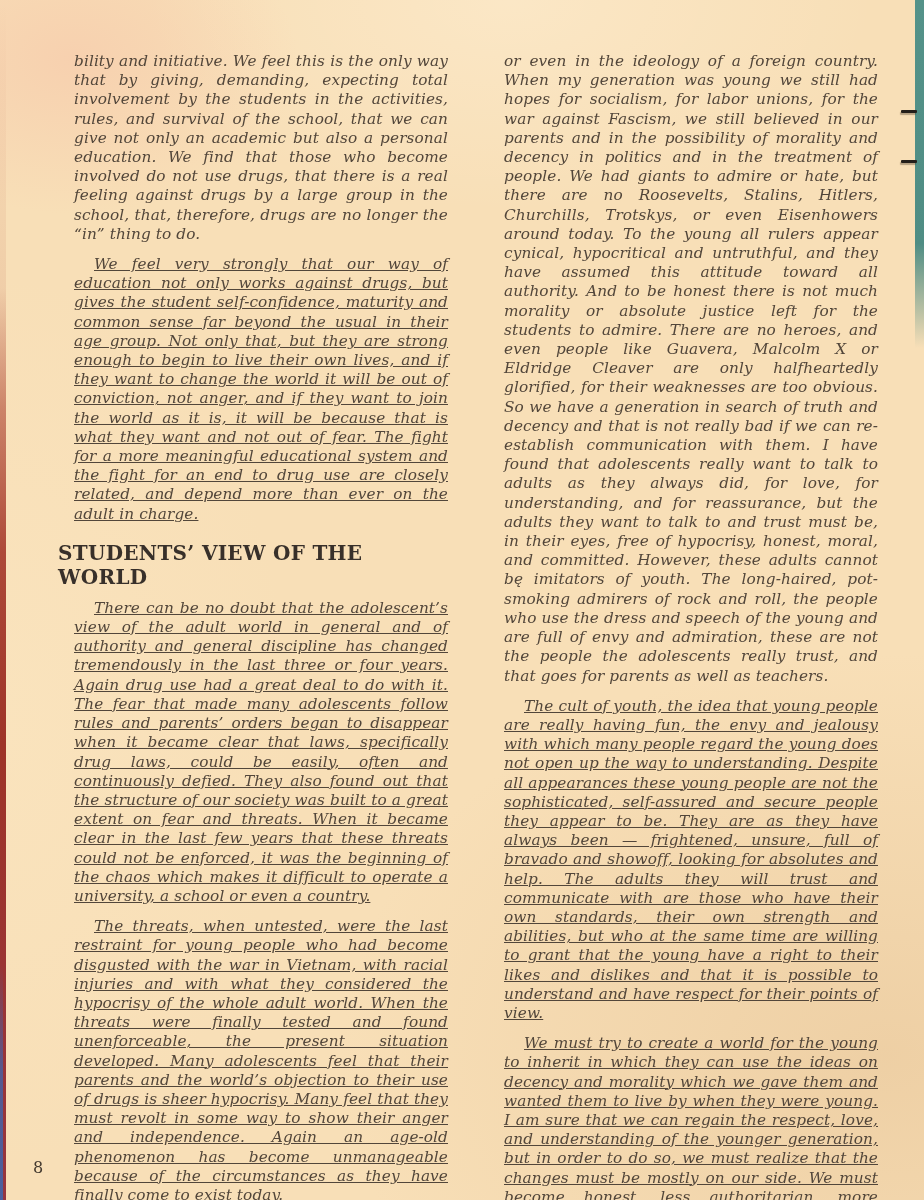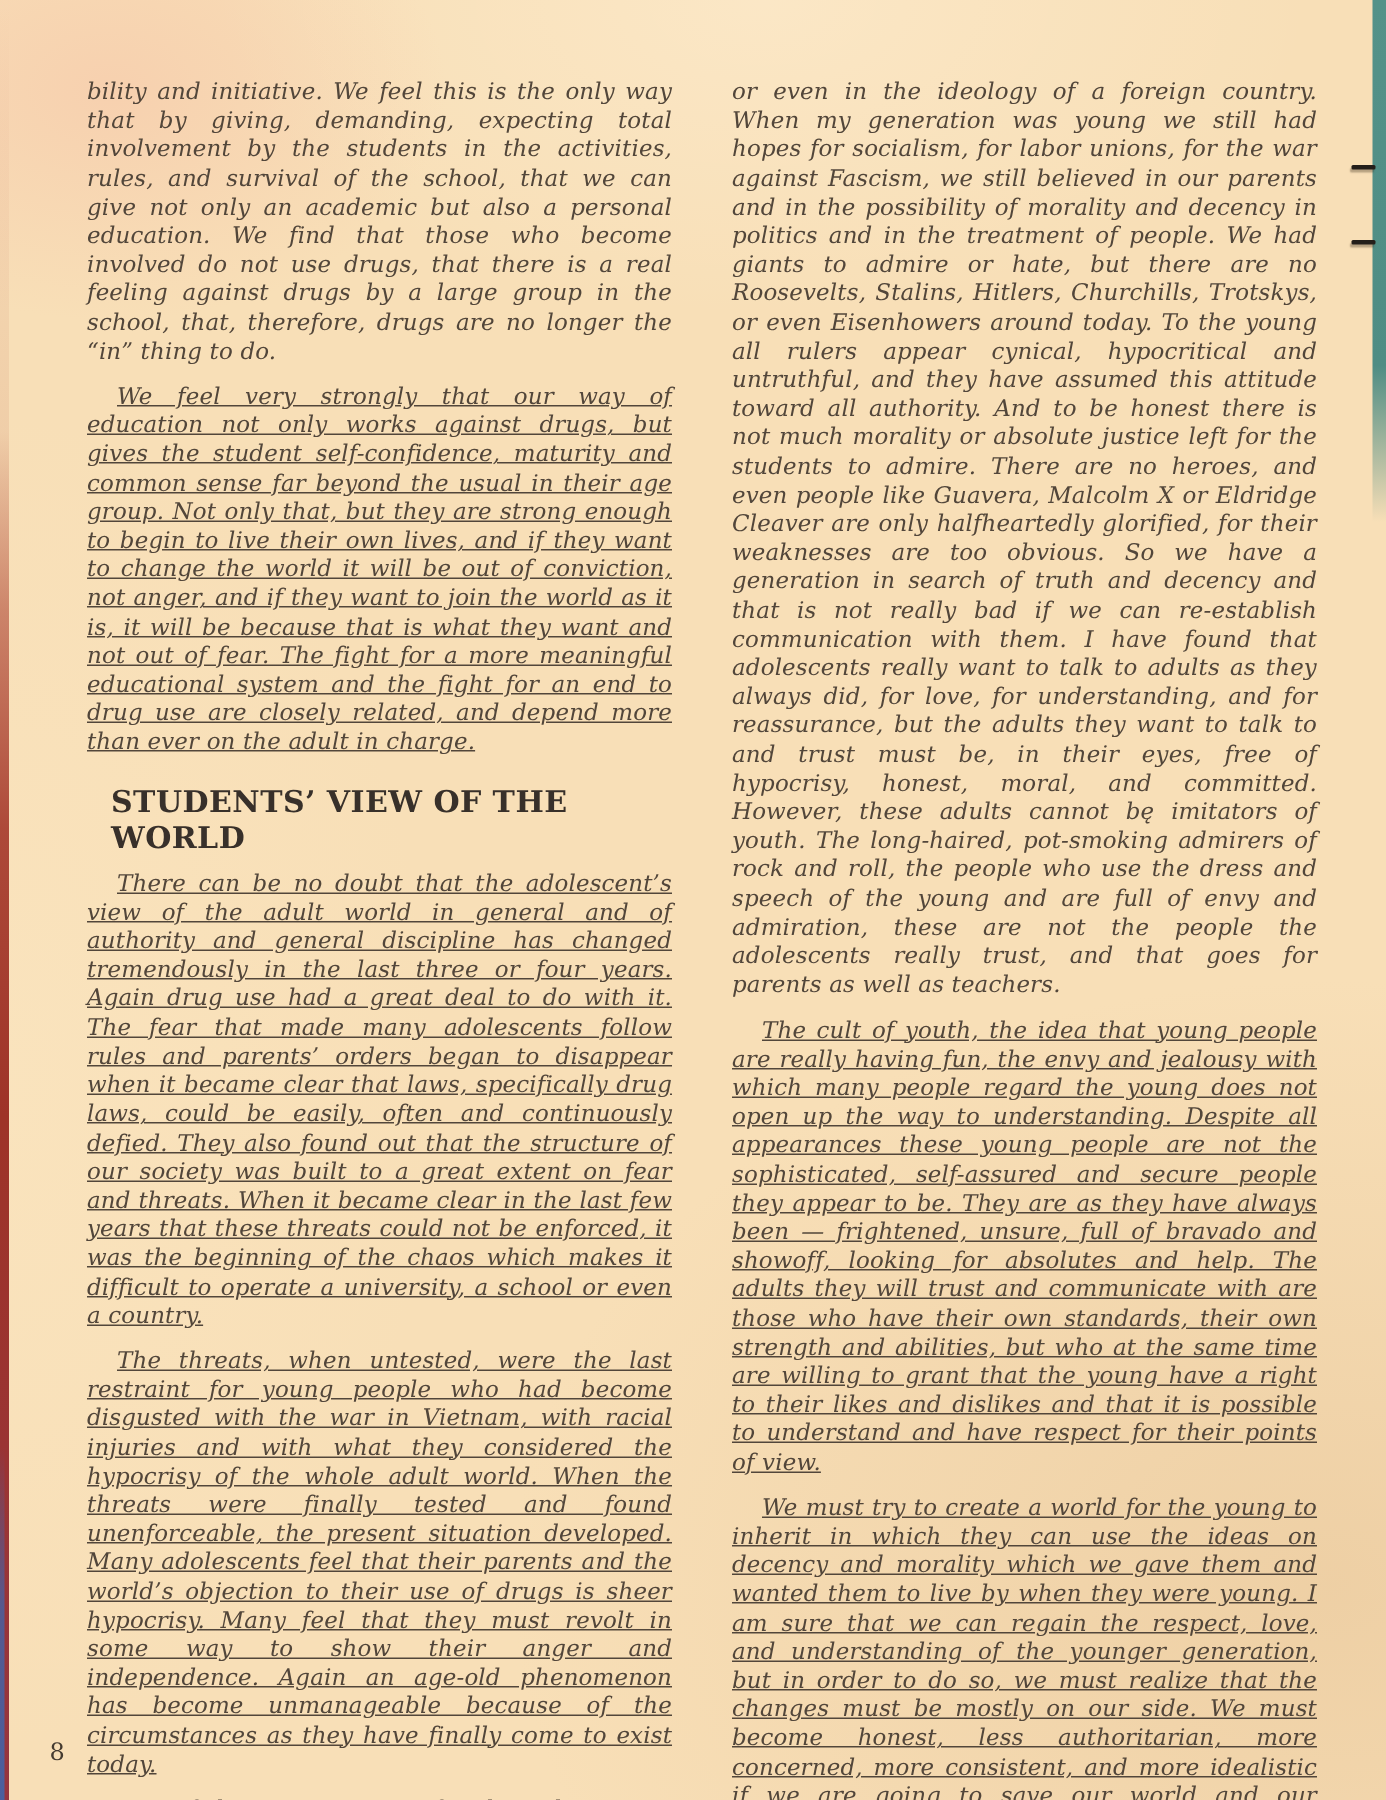--- a/index.html
+++ b/index.html
@@ -20,33 +20,33 @@
   .columns {
     position: absolute;
     left: 58px; top: 52px;
     width: 820px;
     display: flex;
     gap: 40px;
   }
   .col { width: 390px; }
 
   .col p {
-    margin: 0 0 11px 0;
+    margin: 0 0 11px 16px;
     font-style: italic;
     font-size: 15.3px;
     line-height: 19.2px;
     text-align: justify;
     hyphens: auto;
     -webkit-hyphens: auto;
     letter-spacing: 0.1px;
   }
   .col p.indent { text-indent: 20px; text-decoration: underline; }
 
   h2.section-heading {
-    margin: 17px 0 10px 16px;
+    margin: 17px 0 10px 0;
     font-style: normal;
     font-weight: bold;
     font-size: 20px;
     line-height: 24px;
     letter-spacing: 0.3px;
     color: #38302a;
   }
 
   .page-number {
     position: absolute;

